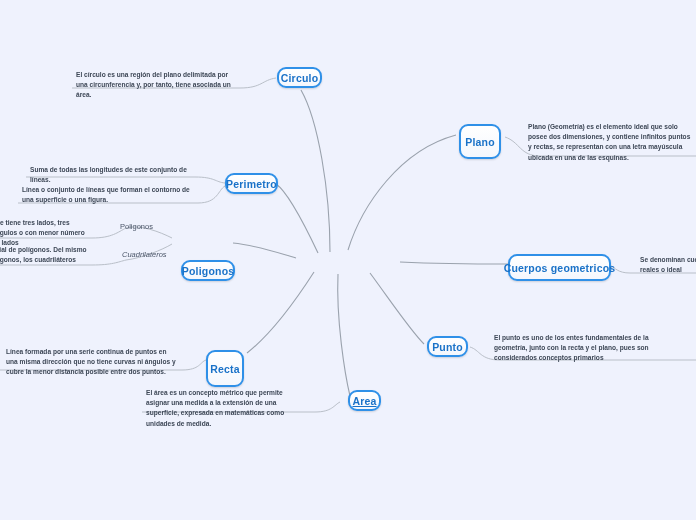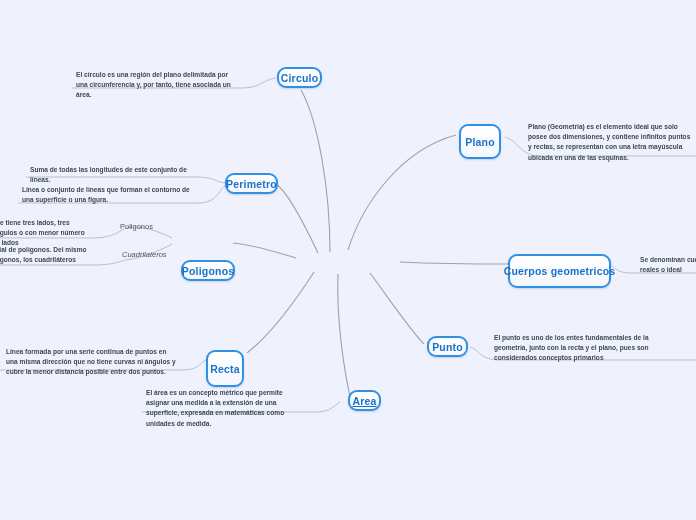--- a/index.html
+++ b/index.html
@@ -140,21 +140,21 @@
   </div>
 
   <div class="node branch" style="left:225px; top:173px; width:53px; height:21px;">
     <span>Perimetro</span>
   </div>
 
   <div class="node branch" style="left:181px; top:232px; width:54px; height:21px;margin-top:28px;">
     <span>Poligonos</span>
   </div>
 
-  <div class="node branch" style="left:508px; top:254px; width:103px; height:34px;">
+  <div class="node branch" style="left:508px; top:254px; width:103px; height:27px;">
     <span>Cuerpos geometricos</span>
   </div>
 
   <div class="node branch" style="left:427px; top:336px; width:41px; height:21px;">
     <span>Punto</span>
   </div>
 
   <div class="node branch" style="left:206px; top:350px; width:38px; height:37px;">
     <span>Recta</span>
   </div>

